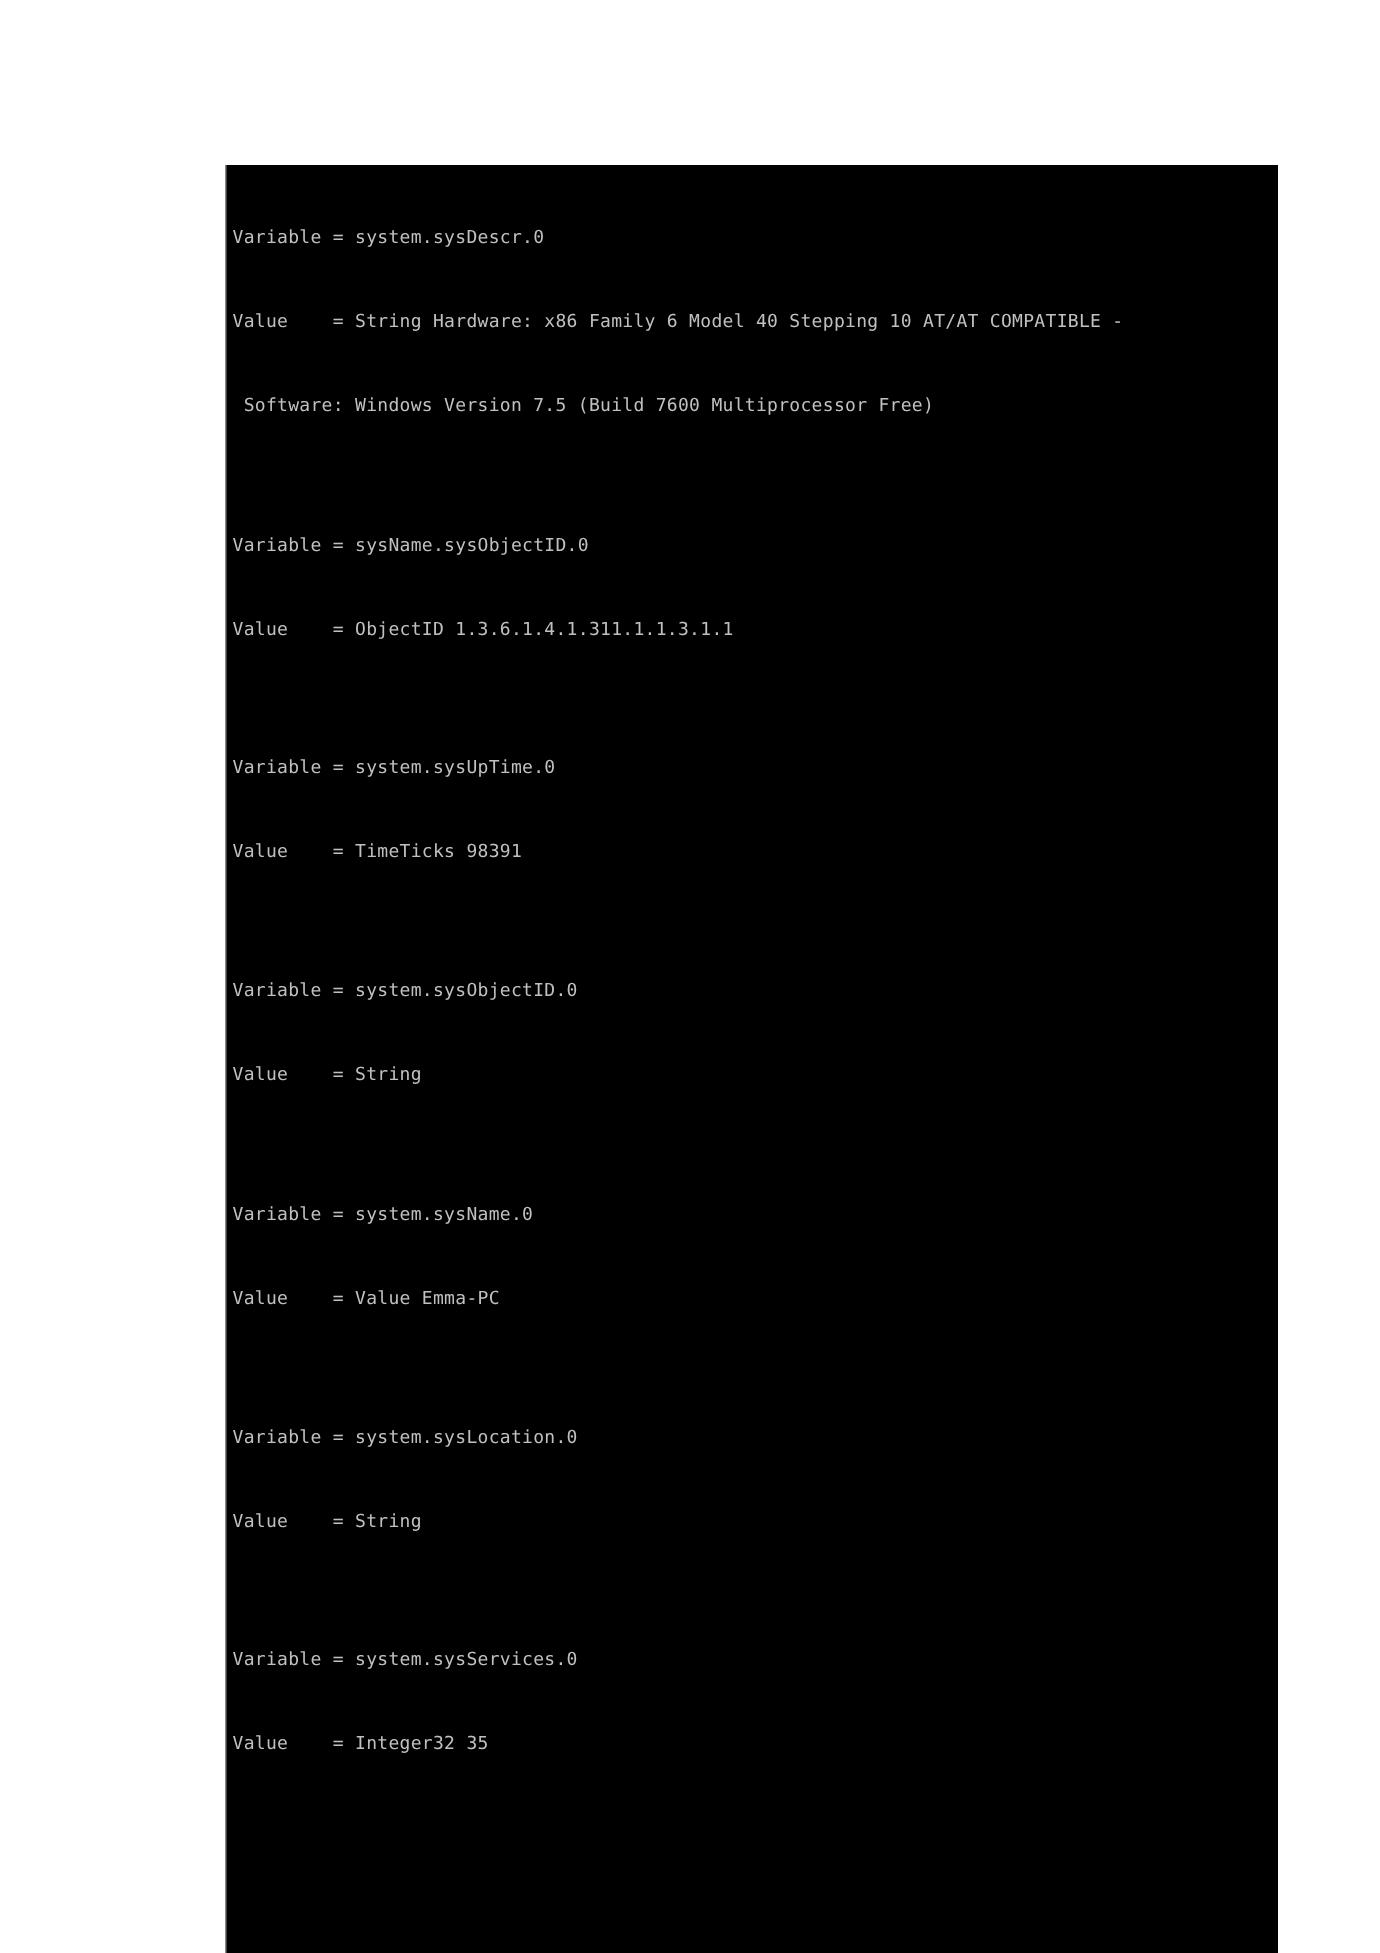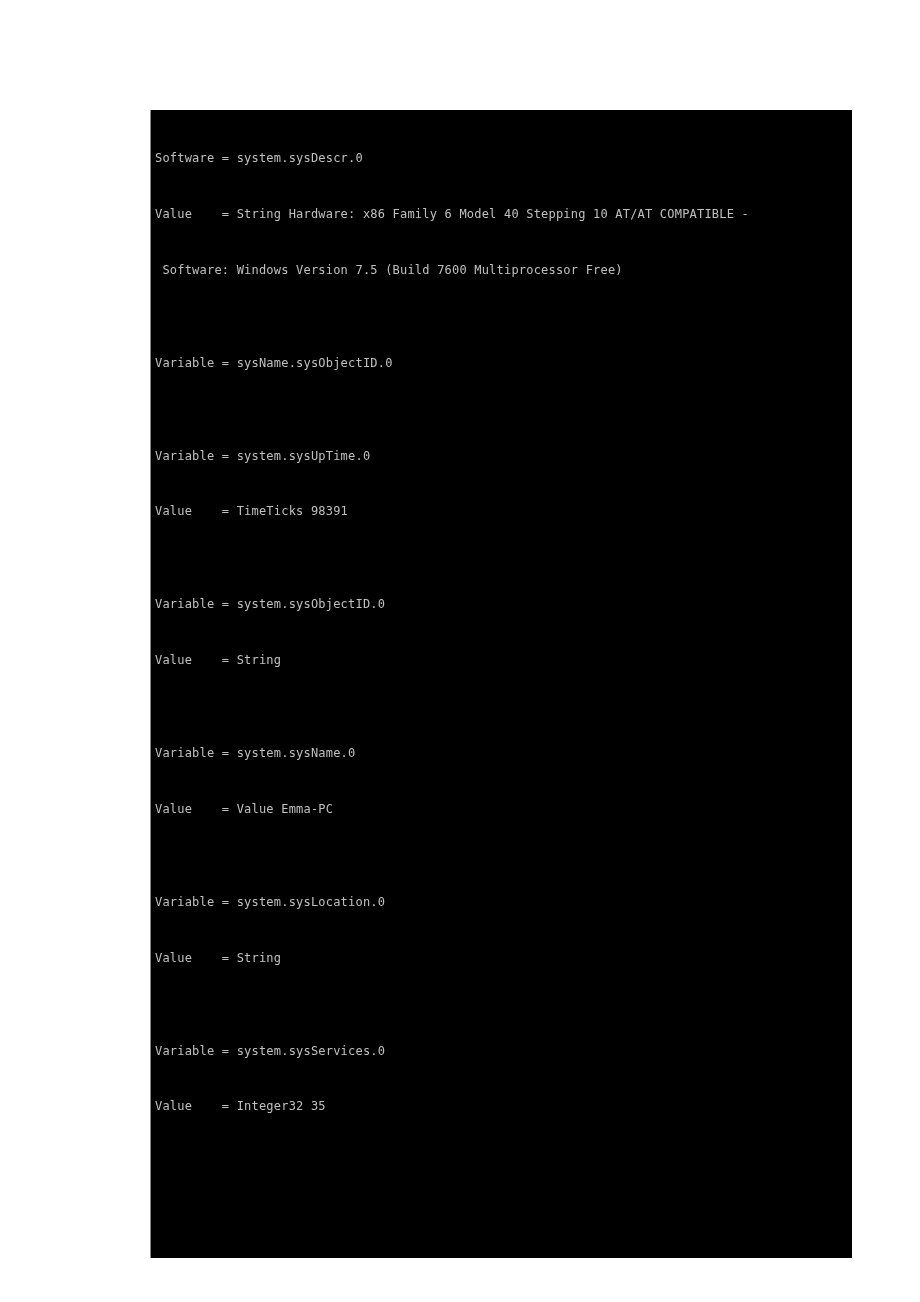--- a/index.html
+++ b/index.html
@@ -27,25 +27,26 @@
       width: 702px;
       border-left: 1px solid #888;
       letter-spacing: 0.2px;
     }
   </style>
 </head>
 <body>
 
 <div class="page">
   <div class="terminal">
-    <div>Software = system.sysDescr.0</div>
+    <div>Variable = system.sysDescr.0</div>
     <div>Value    = String Hardware: x86 Family 6 Model 40 Stepping 10 AT/AT COMPATIBLE -</div>
     <div> Software: Windows Version 7.5 (Build 7600 Multiprocessor Free)</div>
     <div></div>
     <div>Variable = sysName.sysObjectID.0</div>
+    <div>Value    = ObjectID 1.3.6.1.4.1.311.1.1.3.1.1</div>
     <div></div>
     <div>Variable = system.sysUpTime.0</div>
     <div>Value    = TimeTicks 98391</div>
     <div></div>
     <div>Variable = system.sysObjectID.0</div>
     <div>Value    = String</div>
     <div></div>
     <div>Variable = system.sysName.0</div>
     <div>Value    = Value Emma-PC</div>
     <div></div>

